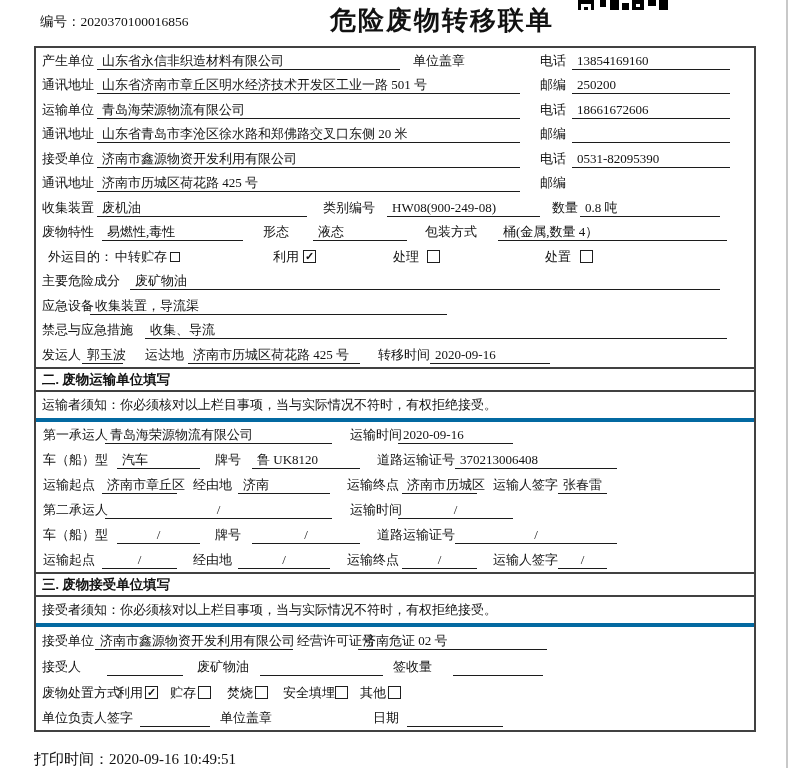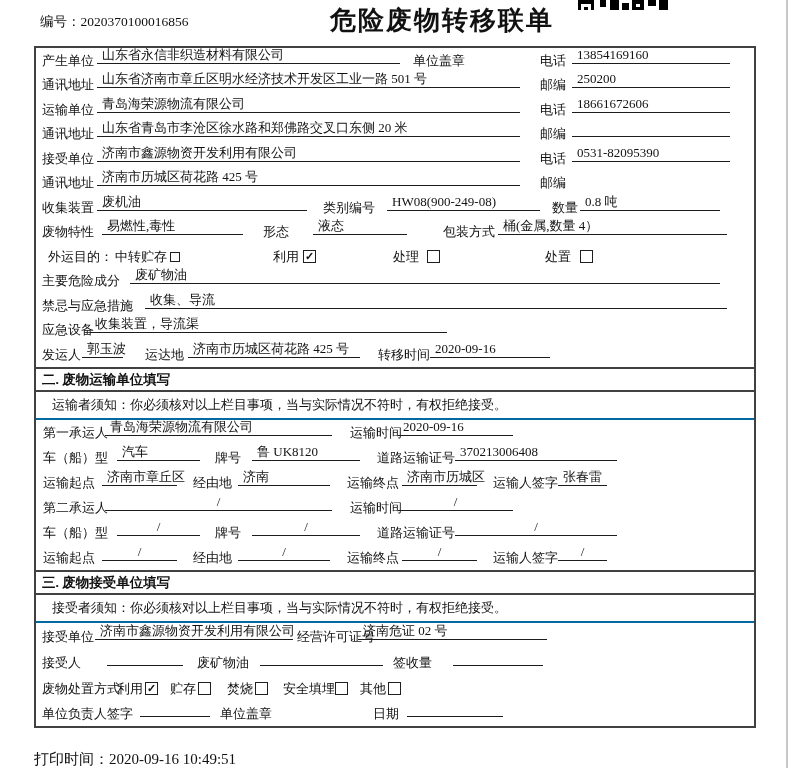--- a/index.html
+++ b/index.html
@@ -9,26 +9,26 @@
     color:#111;overflow:hidden;
   }
   .hdr-no{position:absolute;left:40px;top:13px;font-size:13.5px;white-space:nowrap;}
   .doc-title{position:absolute;left:330px;top:3px;font-size:26px;font-weight:700;letter-spacing:2px;white-space:nowrap;}
   .qr{position:absolute;left:578px;top:0;}
   .edge-line{position:absolute;left:786px;top:0;width:2px;height:768px;background:#c8c8c8;}
 
   .doc-table{position:absolute;left:34px;top:46px;width:718px;border:2px solid #414141;background:#fff;}
   .sec + .sec{border-top:2px solid #414141;}
   .sec-h{height:21px;line-height:21px;font-weight:700;font-size:13.5px;padding-left:6px;border-bottom:2px solid #414141;}
-  .notice{height:26px;line-height:26px;font-size:13px;padding-left:16px;border-bottom:2px solid #0369a1;white-space:nowrap;}
+  .notice{height:26px;line-height:26px;font-size:13px;padding-left:6px;border-bottom:4px solid #0369a1;white-space:nowrap;}
   .r{position:relative;height:24.5px;font-size:13px;}
   .r2x{position:relative;height:25px;font-size:13px;}
   .r3x{position:relative;height:26px;font-size:13px;}
   .l{position:absolute;bottom:3px;white-space:nowrap;}
-  .u{position:absolute;bottom:9px;height:17px;line-height:16px;border-bottom:1px solid #1c1c1c;white-space:nowrap;padding-left:5px;box-sizing:border-box;}
+  .u{position:absolute;bottom:3px;height:17px;line-height:16px;border-bottom:1px solid #1c1c1c;white-space:nowrap;padding-left:5px;box-sizing:border-box;}
   .u.ctr{text-align:center;padding-left:0;}
   .bx{position:absolute;bottom:6px;width:11px;height:11px;border:1px solid #1f1f1f;font-size:11px;line-height:10px;text-align:center;font-weight:700;}
   .bx-sm{width:8px;height:8px;bottom:7px;}
   .footer{position:absolute;left:34px;top:750px;font-size:15px;white-space:nowrap;}
 </style>
 </head>
 <body>
 
 <div class="hdr-no"><span>编号：</span><span>2020370100016856</span></div>
 <div class="doc-title">危险废物转移联单</div>
@@ -99,21 +99,21 @@
       <span class="u" style="left:351px;width:153px">HW08(900-249-08)</span>
       <span class="l" style="left:516px">数量</span>
       <span class="u" style="left:544px;width:140px">0.8 吨</span>
     </div>
 
     <div class="r">
       <span class="l" style="left:6px">废物特性</span>
       <span class="u" style="left:66px;width:141px">易燃性,毒性</span>
       <span class="l" style="left:227px">形态</span>
       <span class="u" style="left:277px;width:94px">液态</span>
-      <span class="l" style="left:407px">包装方式</span>
+      <span class="l" style="left:389px">包装方式</span>
       <span class="u" style="left:462px;width:229px">桶(金属,数量 4）</span>
     </div>
 
     <div class="r">
       <span class="l" style="left:12px">外运目的：</span>
       <span class="l" style="left:79px">中转贮存</span>
       <span class="bx bx-sm" style="left:134px"></span>
       <span class="l" style="left:237px">利用</span>
       <span class="bx" style="left:267px">✓</span>
       <span class="l" style="left:357px">处理</span>
@@ -121,27 +121,27 @@
       <span class="l" style="left:509px">处置</span>
       <span class="bx" style="left:544px"></span>
     </div>
 
     <div class="r">
       <span class="l" style="left:6px">主要危险成分</span>
       <span class="u" style="left:94px;width:590px">废矿物油</span>
     </div>
 
     <div class="r">
+      <span class="l" style="left:6px">应急设备</span>
+      <span class="u" style="left:54px;width:357px">收集装置，导流渠</span>
+    </div>
+
+    <div class="r">
       <span class="l" style="left:6px">禁忌与应急措施</span>
       <span class="u" style="left:109px;width:582px">收集、导流</span>
-    </div>
-
-    <div class="r">
-      <span class="l" style="left:6px">应急设备</span>
-      <span class="u" style="left:54px;width:357px">收集装置，导流渠</span>
     </div>
 
     <div class="r">
       <span class="l" style="left:6px">发运人</span>
       <span class="u" style="left:46px;width:41px">郭玉波</span>
       <span class="l" style="left:109px">运达地</span>
       <span class="u" style="left:152px;width:172px">济南市历城区荷花路 425 号</span>
       <span class="l" style="left:342px">转移时间</span>
       <span class="u" style="left:394px;width:120px">2020-09-16</span>
     </div>

